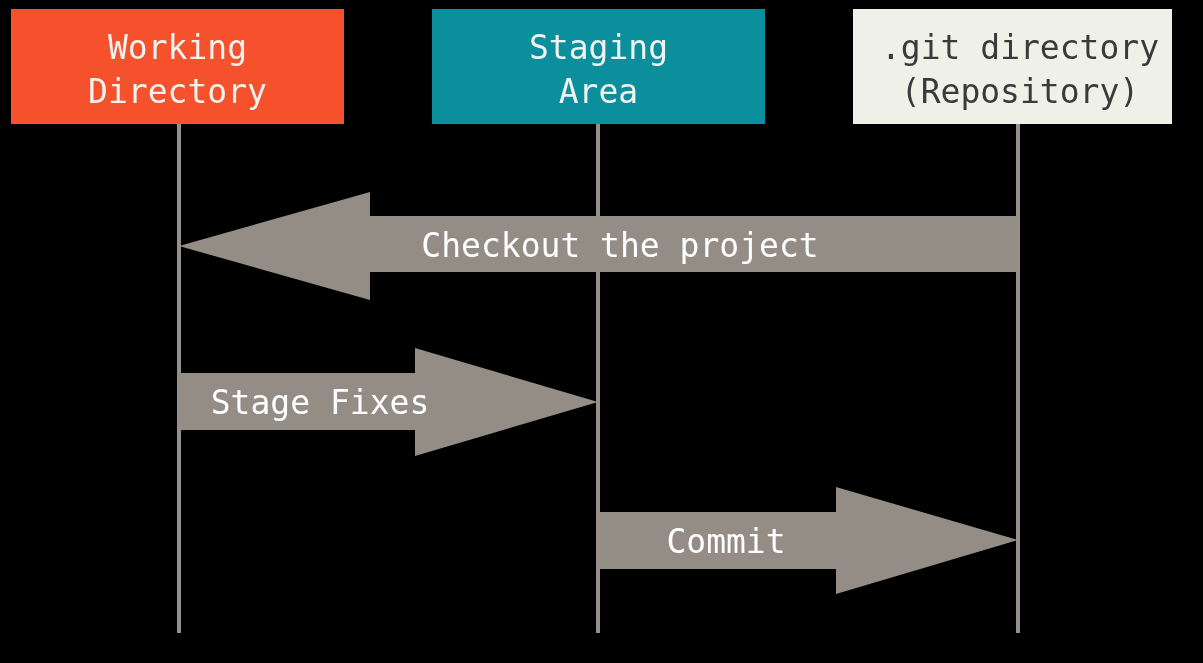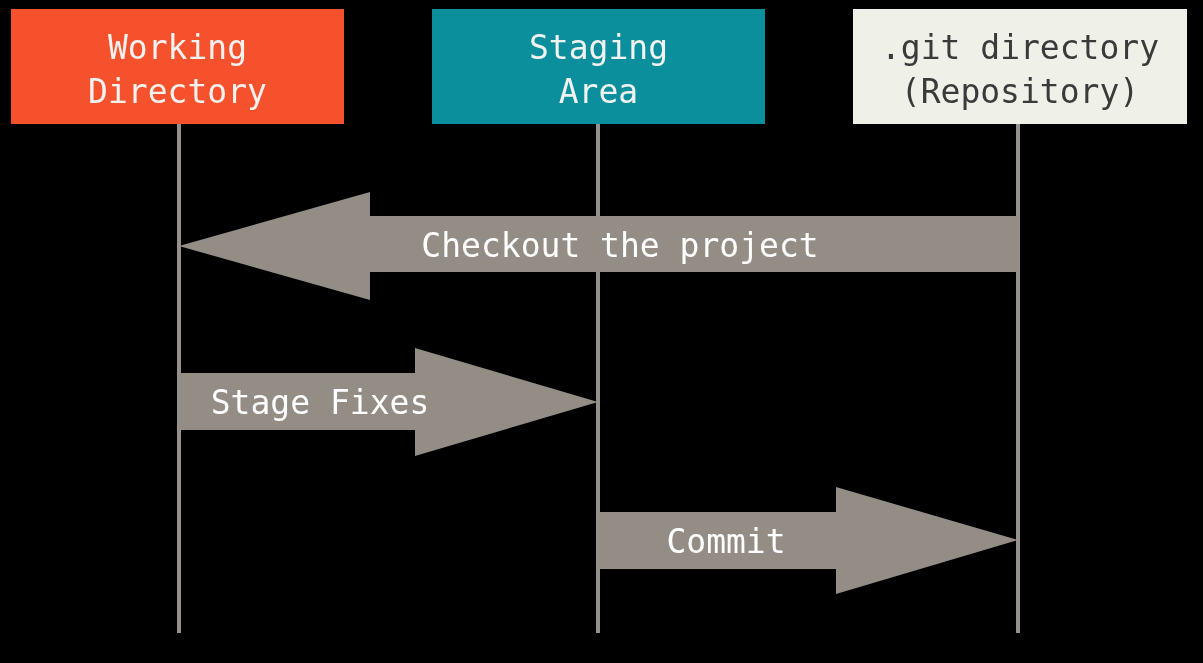--- a/index.html
+++ b/index.html
@@ -8,21 +8,20 @@
     padding: 0;
     background: #000000;
   }
   #canvas {
     position: relative;
     width: 1172px;
     height: 663px;
     background: #000000;
     overflow: hidden;
     font-family: "DejaVu Sans Mono", "Liberation Mono", monospace;
-    padding-left: 16px;
   }
   svg.diagram {
     position: absolute;
     left: 0;
     top: 0;
     width: 1203px;
     height: 663px;
     display: block;
   }
   .box-label {

